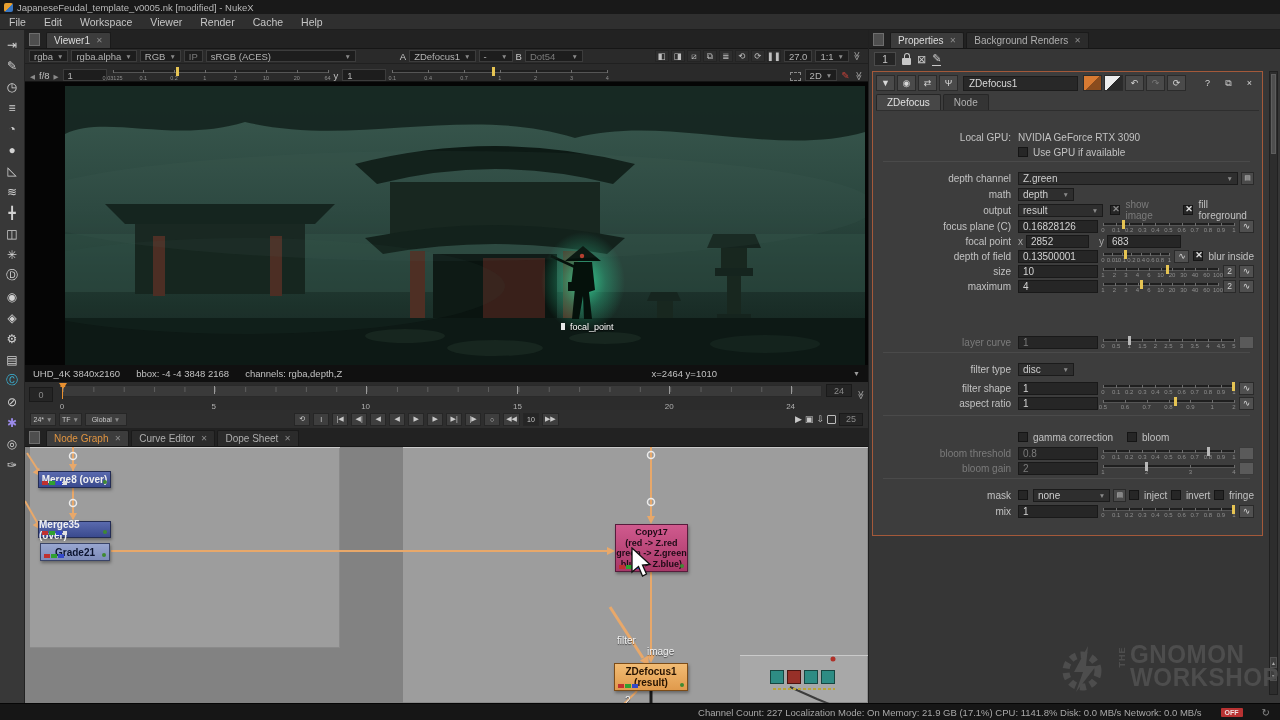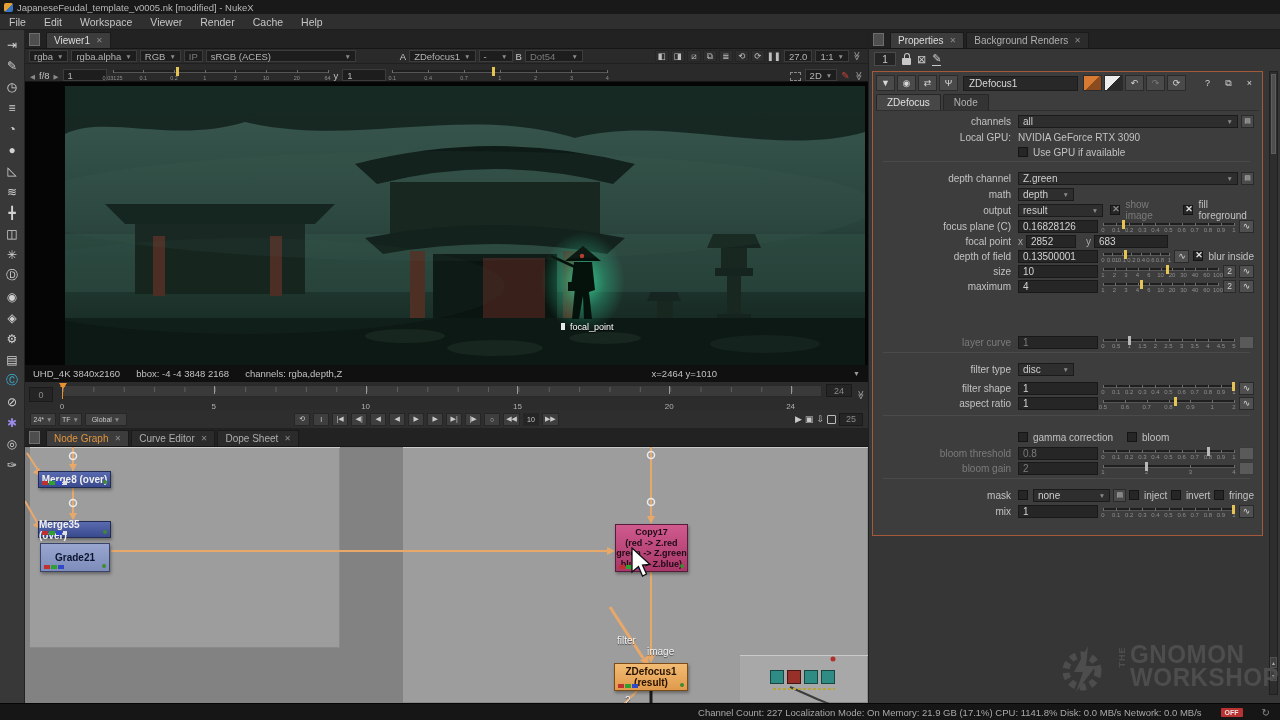--- a/index.html
+++ b/index.html
@@ -471,21 +471,21 @@
     <div class="node" style="left:13px;top:74px;width:73px;height:17px;background:linear-gradient(#5a6aae,#3a4a8e);border:1px solid #232c54;color:#f0f0f0;font-size:10px">
       <span>Merge35 (over)</span>
       <span class="chips">
           <span class="chip" style="background:#c03030"></span>
           <span class="chip" style="background:#30a030"></span>
           <span class="chip" style="background:#3348c8"></span>
           <span class="chip" style="background:#e0e0e0;width:4px"></span>
         </span>
       <span class="ndot"></span>
     </div>
-    <div class="node" style="left:15px;top:96px;width:70px;height:29px;background:linear-gradient(#98a6d0,#7e8cba);border:1px solid #3a4468;color:#0c1430;font-size:10px">
+    <div class="node" style="left:15px;top:96px;width:70px;height:18px;background:linear-gradient(#98a6d0,#7e8cba);border:1px solid #3a4468;color:#0c1430;font-size:10px">
       <span>Grade21</span>
       <span class="chips">
           <span class="chip" style="background:#c03030"></span>
           <span class="chip" style="background:#30a030"></span>
           <span class="chip" style="background:#3348c8"></span>
         </span>
       <span class="ndot"></span>
     </div>
     <div class="node" style="left:590px;top:77px;width:73px;height:48px;background:linear-gradient(#d05a8e,#a83868);border:1px solid #571c3c;color:#1e0a16;font-size:9px;line-height:10.5px;text-align:center;flex-direction:column">
       <span>Copy17</span>
@@ -562,28 +562,20 @@
       <span style="width:8px"></span>
       <span class="hbtn" style="background:none;border:none">?</span>
       <span class="hbtn" style="background:none;border:none">⧉</span>
       <span class="hbtn" style="background:none;border:none">×</span>
     </div>
     <div class="nptabs">
       <span class="nptab active">ZDefocus</span>
       <span class="nptab">Node</span>
     </div>
 
-    <div class="prow" style="top:42px">
-      <span class="plabel">channels</span>
-      <div class="pdrop" style="flex:1">
-          <span>all</span>
-          <span class="varr">▼</span>
-        </div>
-      <span class="sqbtn">▤</span>
-    </div>
     <div class="prow" style="top:58px">
       <span class="plabel">Local GPU:</span>
       <span>NVIDIA GeForce RTX 3090</span>
     </div>
     <div class="prow" style="top:73px">
       <span class="plabel"></span>
       <span class="cb"></span>
       <span>Use GPU if available</span>
     </div>
     <div class="sep" style="top:89px"></div>
@@ -645,21 +637,21 @@
           <span class="tlab" style="left: 90%;">0.9</span>
           <span class="tick" style="left: 100%;"></span>
           <span class="tlab" style="left: 100%;">1</span>
           <div class="handle" style="left: calc(15.5% - 1px);"></div>
         </div>
       <span class="curvebtn">∿</span>
     </div>
     <div class="prow" style="top:162px">
       <span class="plabel">focal point</span>
       <span style="color:#a8a8a8;margin-right:3px">x</span>
-      <div class="pinput" style="width:50px">
+      <div class="pinput" style="width:63px">
           <span>2852</span>
         </div>
       <span style="width:10px"></span>
       <span style="color:#a8a8a8;margin-right:3px">y</span>
       <div class="pinput" style="width:74px">
           <span>683</span>
         </div>
     </div>
     <div class="prow" style="top:177px">
       <span class="plabel">depth of field</span>

